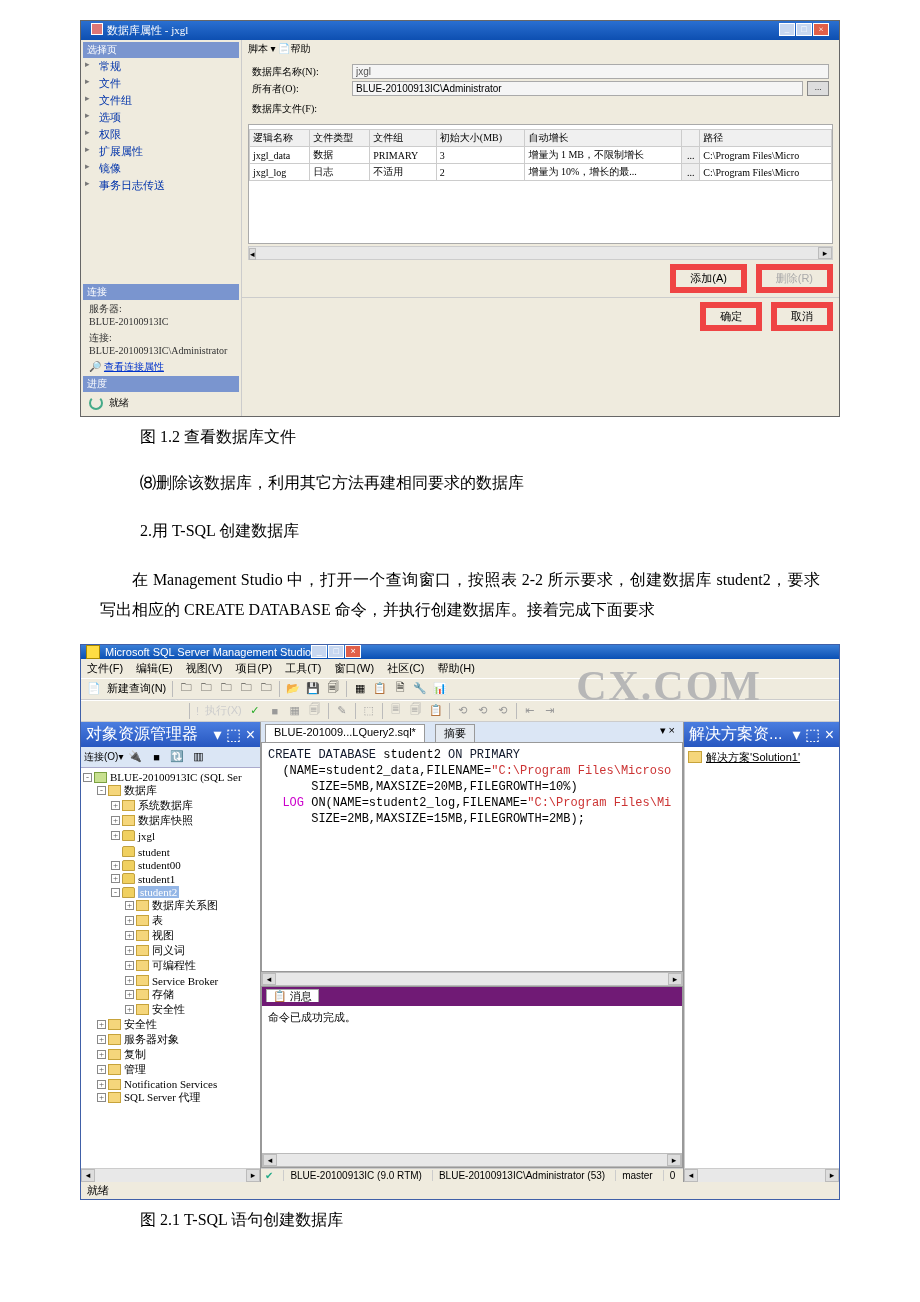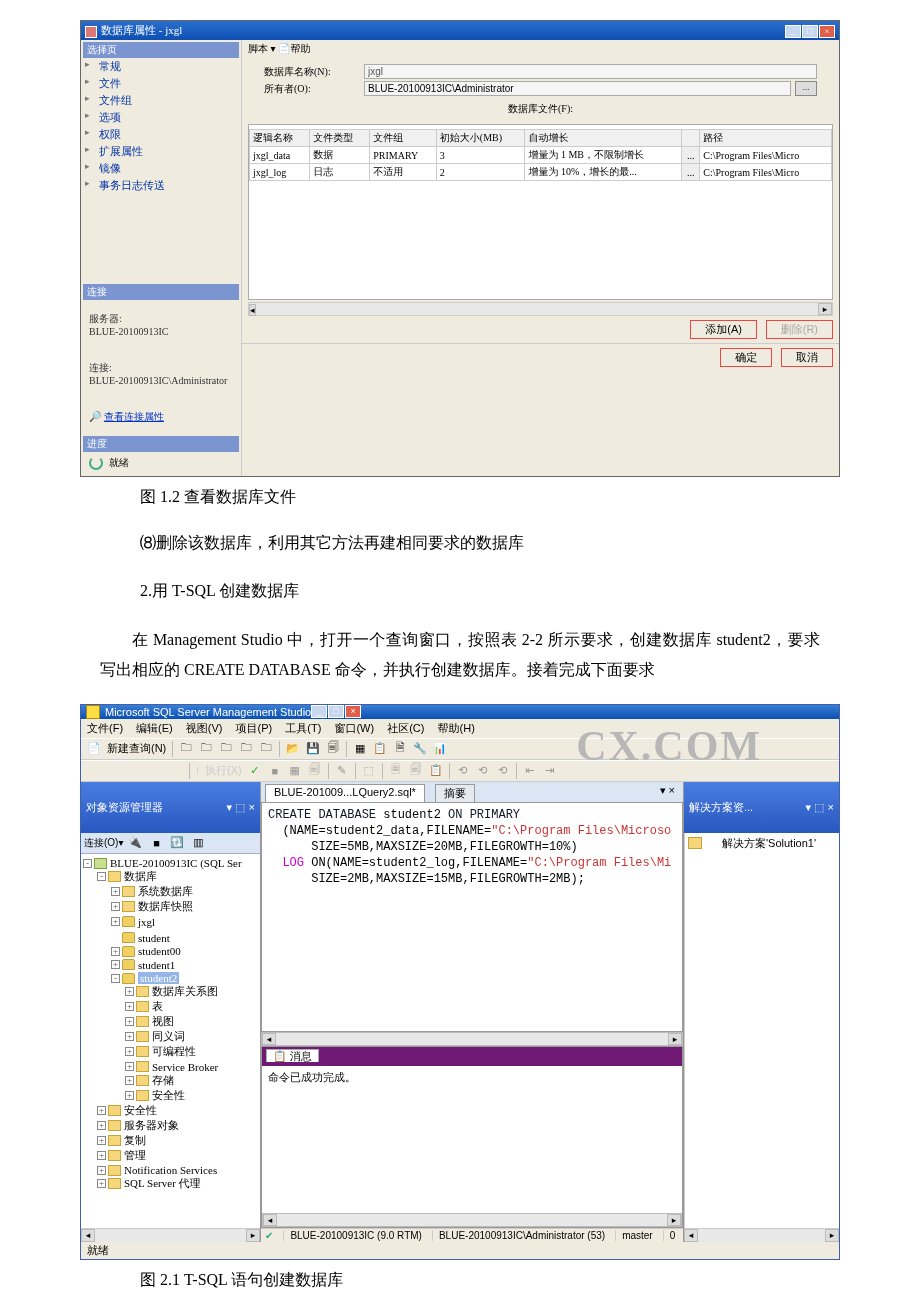--- a/index.html
+++ b/index.html
@@ -1,70 +1,70 @@
 <!DOCTYPE html>
 <html><head>
   <meta charset="utf-8">
   <style>
     * { box-sizing: border-box; margin: 0; padding: 0; }
     body { font-family: "SimSun", "宋体", serif; font-size: 14px; background: #fff; color: #000; width: 920px; }
     .page { padding: 0 0 40px 0; }
 
     
     .shot1 { margin: 20px 80px 10px 80px; border: 1px solid #666; position: relative; background: #efebde; }
-    .titlebar { background: linear-gradient(to bottom, #2a6fd0, #0d4fb1); color: #fff; font-size: 11px; padding: 2px 4px; display: flex; align-items: flex-end; }
+    .titlebar { background: linear-gradient(to bottom, #2a6fd0, #0d4fb1); color: #fff; font-size: 11px; padding: 2px 10px; display: flex; align-items: flex-start; }
     .titlebar .ticon { width: 12px; height: 12px; background: #d77; border: 1px solid #fff; margin-right: 4px; }
     .titlebar .spacer { flex: 1; }
     .winbtns { display: flex; gap: 1px; }
     .winbtn { width: 16px; height: 13px; background: #c7d7f0; border: 1px solid #fff; font-size: 9px; text-align: center; line-height: 11px; }
     .winbtn.close { background: #e15f48; color:#fff; }
     .dbody { display: flex; font-size: 11px; }
     .leftnav { width: 160px; background: #efebde; padding: 2px; }
     .lnitem { padding: 1px 4px 1px 16px; color: #0033aa; cursor: default; position: relative; }
     .lnitem::before { content: "▸"; position: absolute; left: 2px; font-size: 9px; color:#777; }
     .lnitem.sel { color: #0033aa; }
     .lnsec { color:#fff; background:#7a95cf; font-size:10px; padding:1px 4px; }
-    .lninfo { padding: 12px 6px; font-size: 10px; color:#333; }
+    .lninfo { padding: 2px 6px; font-size: 10px; color:#333; }
     .lnlink { color:#0033cc; text-decoration: underline; }
     .rpane { flex: 1; background: #efebde; border-left: 1px solid #ccc; display:flex; flex-direction:column; }
     .rptool { padding: 2px 6px; font-size:10px; }
     .rpform { padding: 4px 6px; }
-    .frow { display: flex; align-items: center; margin: 2px 16px; font-size: 10px; justify-content: center;}
+    .frow { display: flex; align-items: center; margin: 2px 4px; font-size: 10px;}
     .flab { width: 100px; }
     .finp { flex:1; border:1px solid #aaa; background:#f5f5f5; padding:0 3px; height:15px; font-size:10px;}
     .dotbtn { width:22px; height:15px; border:1px solid #888; background:#ddd; margin-left:4px; font-size:9px; text-align:center;}
     .cbx { width:11px; height:11px; border:1px solid #888; background:#fff; margin-right:4px; display:inline-block;}
     .dbtable { width: 100%; border-collapse: collapse; background:#fff; margin-top:4px; }
     .dbtable th, .dbtable td { border: 1px solid #ccc; font-size:10px; padding:1px 3px; text-align:left; font-weight:normal; }
     .dbtable th { background:#f0f0f0; }
-    .tblwrap { height: 176px; background:#fff; border:1px solid #aaa; overflow:auto; margin: 2px 6px;}
+    .tblwrap { height: 120px; background:#fff; border:1px solid #aaa; overflow:auto; margin: 2px 6px;}
     .hscroll { height:14px; background:#e8e8e8; border:1px solid #ccc; margin:0 6px; position:relative;}
     .btnrow { text-align:right; padding:4px 6px; }
-    .dbtn { border:1px solid #ef4444; background:#efebde; padding:1px 14px; font-size:11px; margin-left:6px; }
+    .dbtn { border:6px solid #ef4444; background:#efebde; padding:1px 14px; font-size:11px; margin-left:6px; }
     .ready { display:flex; align-items:center; gap:6px; font-size:10px; padding:4px 6px;}
     .spinner { width:14px; height:14px; border:2px solid #4a8; border-top-color:transparent; border-radius:50%; }
 
     .caption { font-family: "SimSun", serif; font-size: 16px; margin: 8px 0 20px 140px; }
     .bodytext { font-size: 16px; line-height: 1.9; margin: 6px 100px 18px 140px; text-align: justify; }
     .bodytext.para { text-indent: 2em; margin-left: 100px; margin-right: 100px;}
 
     
     .shot2 { margin: 6px 80px 10px 80px; position: relative; }
     .ssms { border: 1px solid #4060a8; font-family: "Tahoma","SimSun",sans-serif; font-size: 11px; }
     .ssms-title { background: linear-gradient(to bottom,#3a7ed6,#0a50b4); color:#fff; padding:0 5px; display:flex; align-items:center;}
     .ssms-title .ticon2 { width:14px;height:14px;background:#fd4;border:1px solid #a80; margin-right:5px;}
     .watermark { position:absolute; right:78px; top:18px; color:#b7b7b7; font-size:42px; font-weight:bold; letter-spacing:2px; z-index:5; pointer-events:none;}
     .menubar { background:#efebde; padding:2px 6px; font-size:11px; }
     .menubar span { margin-right: 10px; }
     .toolbar { background:#efebde; border-top:1px solid #fff; border-bottom:1px solid #ccc; padding:1px 4px; display:flex; align-items:center; gap:2px; height:22px;}
     .tbtn { width:18px; height:18px; border:1px solid transparent; display:inline-flex; align-items:center; justify-content:center; font-size:11px;}
     .tlabel { font-size:11px; padding:0 2px; }
     .sep { width:1px; height:16px; background:#bbb; margin:0 2px;}
     .mainrow { display:flex; height: 460px; }
-    .panel-title { background: linear-gradient(to bottom,#4a7de0,#2757c0); color:#fff; font-size:11px; padding:18px 5px; display:flex; align-items:center;}
+    .panel-title { background: linear-gradient(to bottom,#4a7de0,#2757c0); color:#fff; font-size:16px; padding:2px 5px; display:flex; align-items:center;}
     .panel-title .pspacer{flex:1;}
     .obj { width: 180px; border-right:1px solid #999; display:flex; flex-direction:column; background:#fff;}
     .objtool { background:#dbe6f5; padding:1px 3px; font-size:10px; display:flex; align-items:center; gap:3px; border-bottom:1px solid #aac;}
     .tree { flex:1; overflow:auto; font-size:11px; font-family:"Tahoma","SimSun"; background:#fff; padding:2px;}
     .tnode { white-space: nowrap; }
     .tnode .tx { display:inline-flex; align-items:center;}
     .expander { display:inline-block; width:9px;height:9px; border:1px solid #888; text-align:center; line-height:7px; font-size:9px; margin-right:2px; color:#555;}
     .ficn { display:inline-block; width:13px;height:11px; margin-right:3px; vertical-align:middle;}
     .ficn.folder{ background:#f5d67b; border:1px solid #c7a33a;}
     .ficn.db{ background:#f0d060; border:1px solid #c0a040; border-radius:2px 2px 0 0;}
@@ -79,21 +79,21 @@
     .tabs .xbtn{ margin-left:auto; font-size:11px; padding:0 4px;}
     .sqlarea { flex:0.55; background:#fff; border:1px solid #999; margin:0; padding:4px 6px; font-family:"Courier New",monospace; font-size:12px; overflow:auto; position:relative; white-space:pre; line-height:1.35;}
     .kw{color:#0f172a;} .fn{color:#cc00cc;} .str{color:#cc3333;}
     .centerscroll{height:14px;border:1px solid #bbb;background:#e8e8e8;display:flex;}
     .msgpanel{flex:0.45; border:1px solid #999; display:flex; flex-direction:column;}
     .msgtabs{background:#701a75; padding:2px 4px; font-size:11px;}
     .msgtab{ background:#fff; border:1px solid #aaa; border-bottom:none; padding:0 6px;}
     .msgbody{ flex:1; background:#fff; padding:4px 6px; font-size:11px;}
     .right { width: 155px; display:flex; flex-direction:column;}
     .rbody{ flex:1; background:#fff; border-left:1px solid #ccc; padding:3px; font-size:11px;}
-    .solitem{ display:flex; align-items:center; gap:20px; }
+    .solitem{ display:flex; align-items:center; gap:4px;text-decoration:underline; }
     .solicn{ width:14px;height:12px; background:#f5d67b; border:1px solid #c7a33a;}
     .status2 { background:#efebde; border-top:1px solid #ccc; display:flex; align-items:center; font-size:10px; padding:1px 4px; gap:10px;}
     .status2 .seg{ display:flex; align-items:center; gap:4px; border-left:1px solid #ccc; padding-left:6px;}
     .rhsc{height:14px;background:#e8e8e8;border-top:1px solid #ccc; display:flex;}
     .scrbtn{width:14px;height:100%;border:1px solid #bbb;background:#ddd;font-size:9px;text-align:center;}
     .scrtrack{flex:1;}
     .statusbar-outer{ background:#efebde; padding:1px 6px; font-size:11px;}
   </style>
 </head>
 <body>

